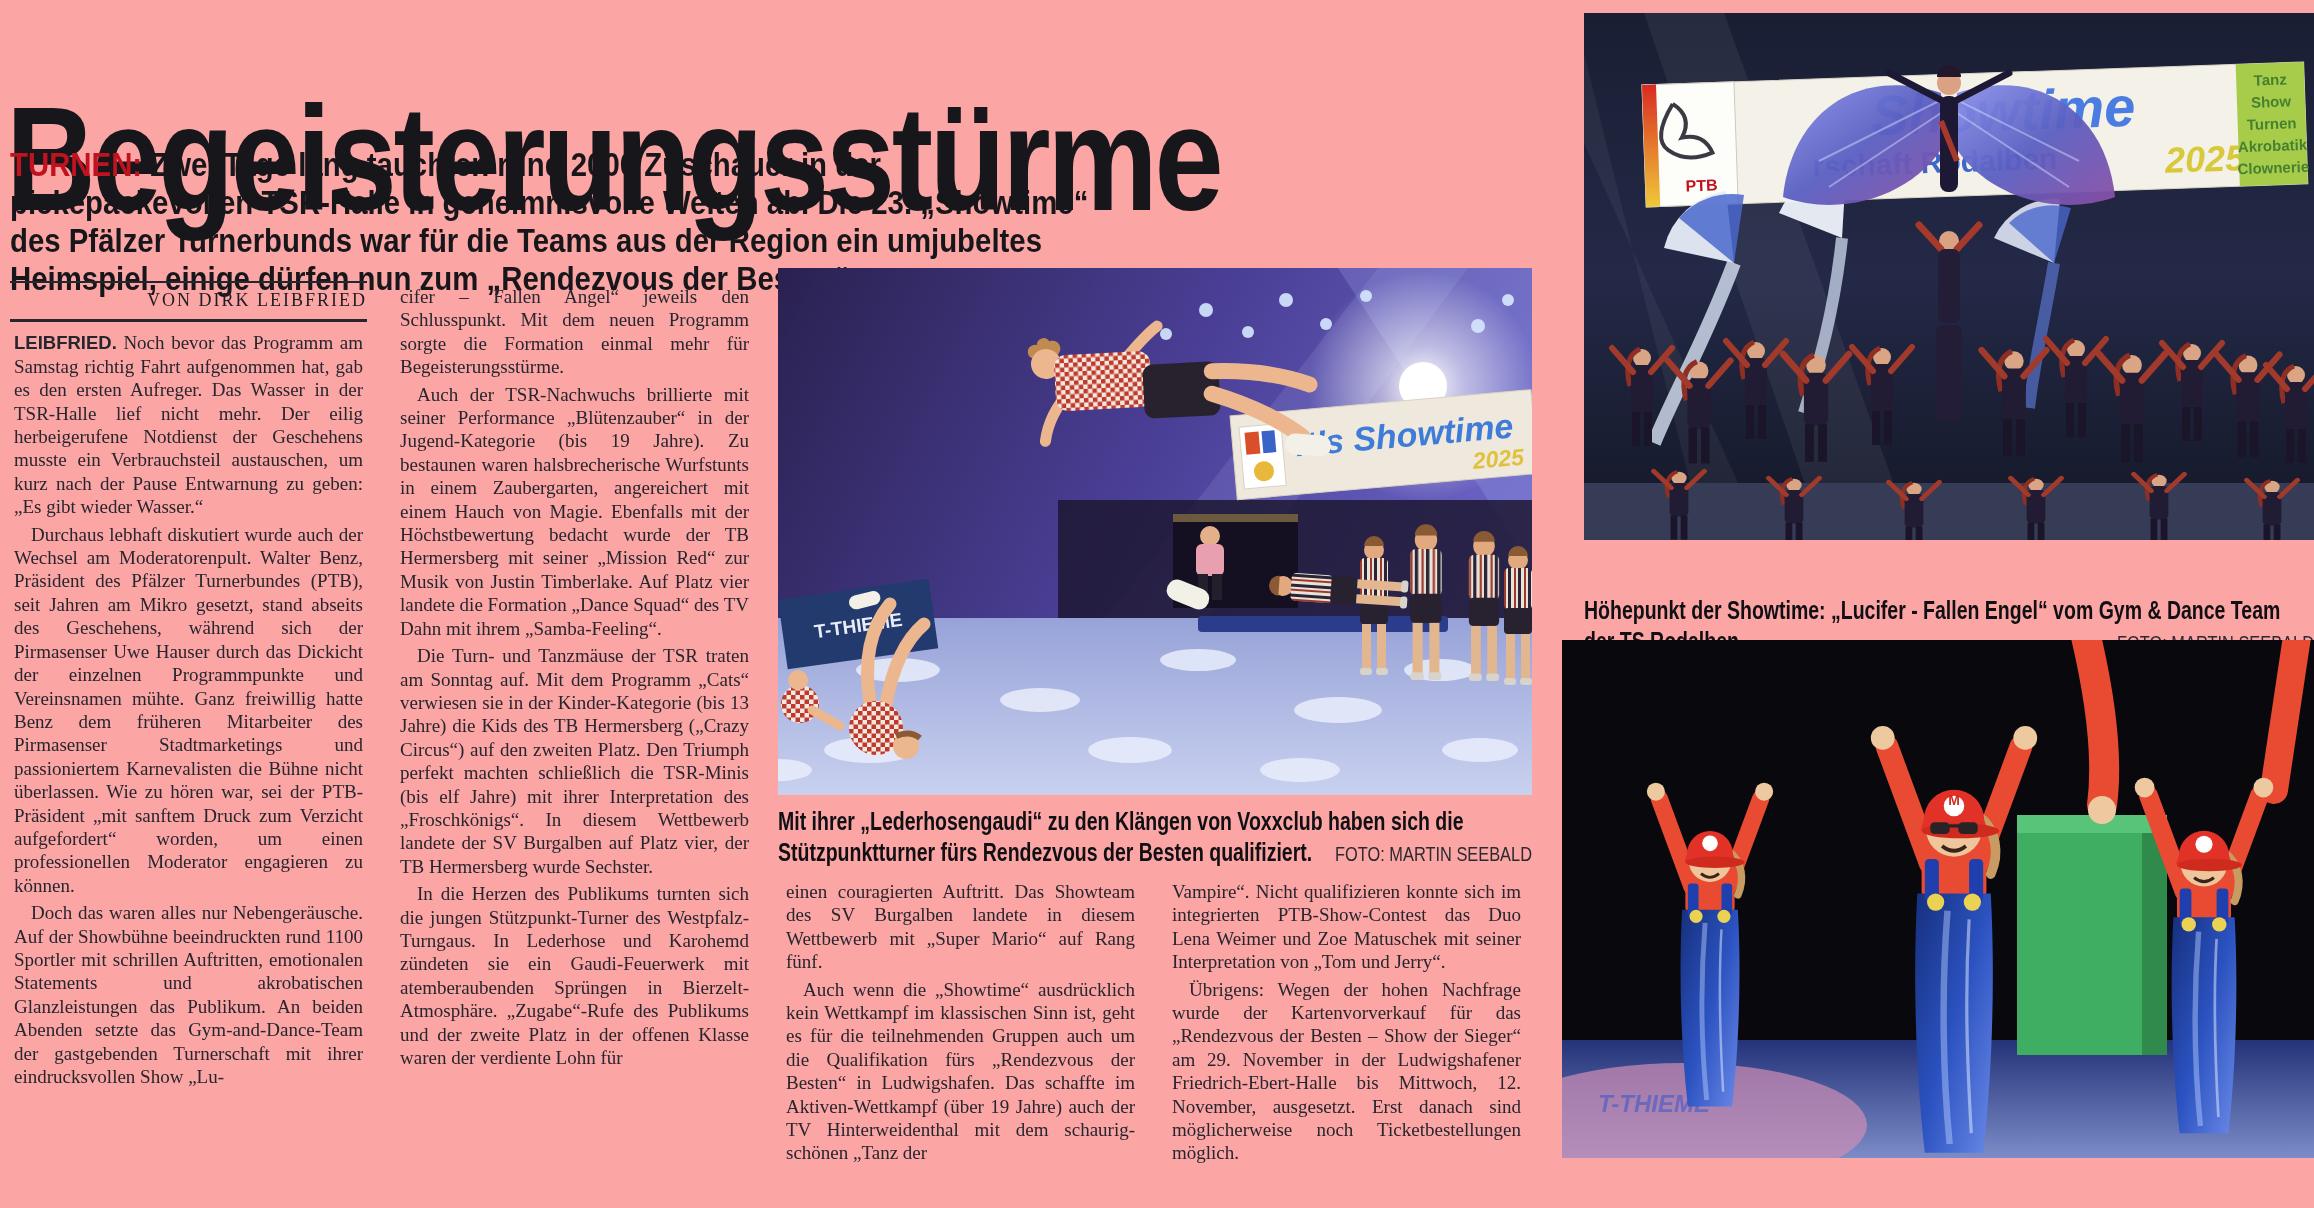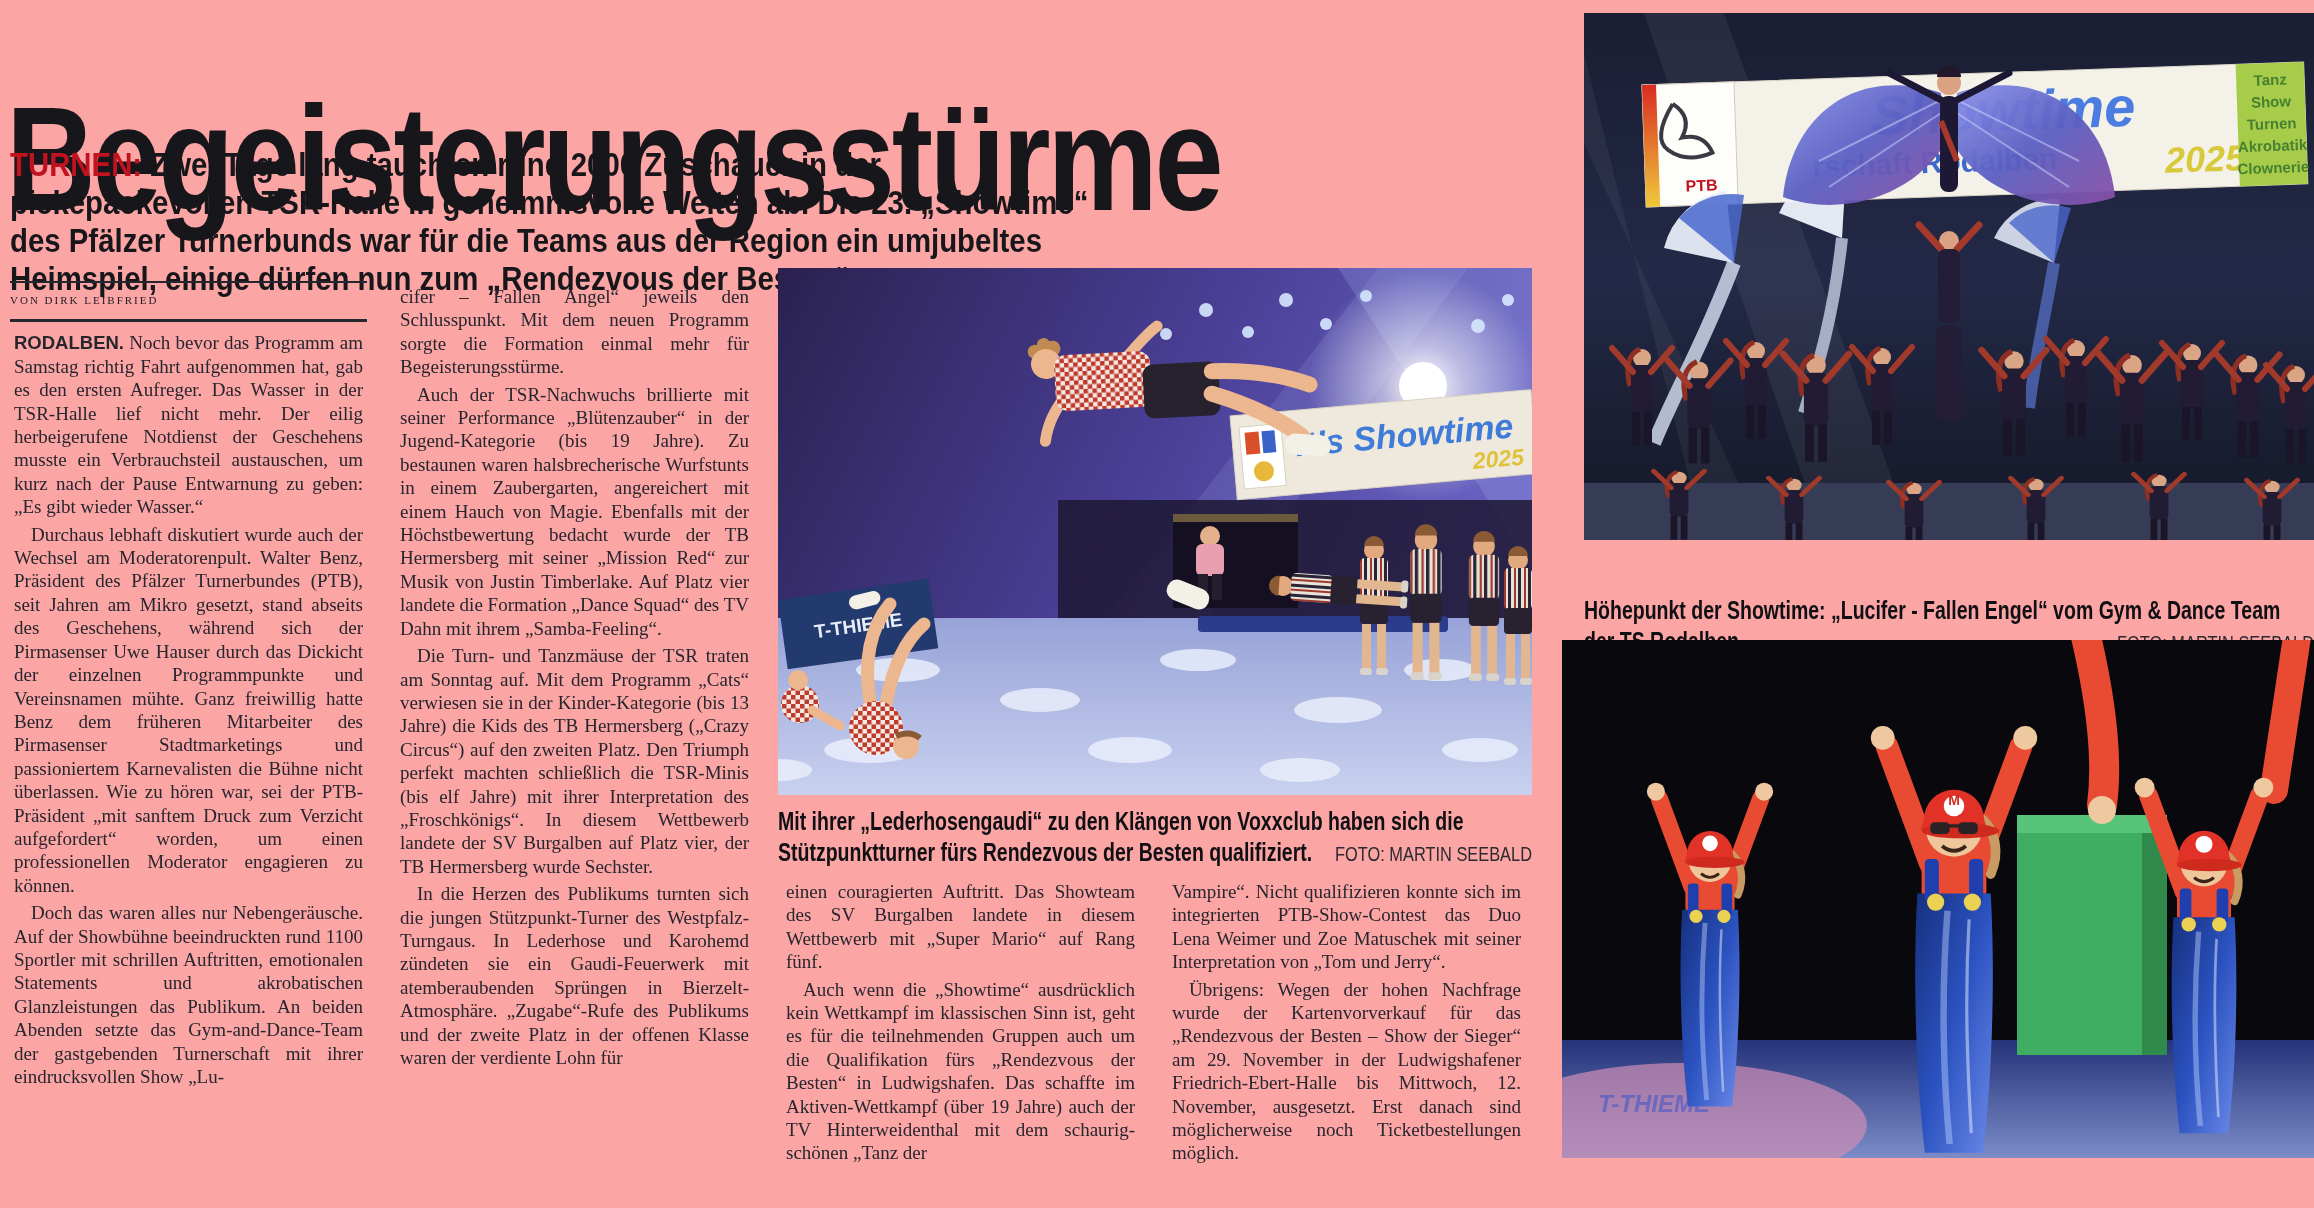--- a/index.html
+++ b/index.html
@@ -21,22 +21,22 @@
   
   .col{position:absolute;width:357px;font-size:19px;line-height:23.4px;text-align:justify;
        color:#26262e;hyphens:auto;-webkit-hyphens:auto;overflow:hidden;}
   .col p{margin:4px;}
   .col p.ind{text-indent:17px;}
   .lead{font-family:"Liberation Sans",sans-serif;font-weight:bold;font-size:18.5px;}
   #col1{left:10px;top:281px;height:916px;}
   #col2{left:396px;top:281px;height:916px;}
   #col3{left:782px;top:876px;height:332px;}
   #col4{left:1168px;top:876px;height:332px;}
-  .byline{border-top:2px solid #26262e;border-bottom:3px solid #26262e;text-align:left;
-          padding:6px 0 7px;margin-bottom:9px;font-size:11px;letter-spacing:2px;color:#1c1c22;}
+  .byline{border-top:2px solid #26262e;border-bottom:3px solid #26262e;text-align:right;
+          padding:6px 0 7px;margin-bottom:9px;font-size:18px;letter-spacing:2px;color:#1c1c22;}
 
   
   .photo{position:absolute;overflow:hidden;background:#10101a;margin:0;}
   .photo svg{display:block;}
   #photo-top{left:1584px;top:13px;width:730px;height:527px;}
   #photo-center{left:778px;top:268px;width:754px;height:527px;}
   #photo-bottom{left:1562px;top:640px;width:752px;height:518px;}
 
   
   .caption{position:absolute;font-family:"Liberation Sans",sans-serif;color:#101014;overflow:hidden;margin-top:44px;}
@@ -57,21 +57,21 @@
 
   <h1 class="abs headline">Begeisterungsstürme</h1>
 
   <div class="abs intro">
     <span class="kicker">TURNEN:</span>
     <span>Zwei Tage lang tauchten rund 2000 Zuschauer in der pickepackevollen TSR-Halle in geheimnisvolle Welten ab. Die 23. „Showtime“ des Pfälzer Turnerbunds war für die Teams aus der Region ein umjubeltes Heimspiel, einige dürfen nun zum „Rendezvous der Besten“.</span>
   </div>
 
   <div class="col" id="col1">
     <div class="byline">VON DIRK LEIBFRIED</div>
-    <p><span class="lead">RODALBEN.</span> <span>Noch bevor das Programm am Samstag richtig Fahrt aufgenommen hat, gab es den ersten Aufreger. Das Wasser in der TSR-Halle lief nicht mehr. Der eilig herbeigerufene Notdienst der Geschehens musste ein Verbrauchsteil austauschen, um kurz nach der Pause Entwarnung zu geben: „Es gibt wieder Wasser.“</span></p>
+    <p><span class="lead">LEIBFRIED.</span> <span>Noch bevor das Programm am Samstag richtig Fahrt aufgenommen hat, gab es den ersten Aufreger. Das Wasser in der TSR-Halle lief nicht mehr. Der eilig herbeigerufene Notdienst der Geschehens musste ein Verbrauchsteil austauschen, um kurz nach der Pause Entwarnung zu geben: „Es gibt wieder Wasser.“</span></p>
     <p class="ind">Durchaus lebhaft diskutiert wurde auch der Wechsel am Moderatorenpult. Walter Benz, Präsident des Pfälzer Turnerbundes (PTB), seit Jahren am Mikro gesetzt, stand abseits des Geschehens, während sich der Pirmasenser Uwe Hauser durch das Dickicht der einzelnen Programmpunkte und Vereinsnamen mühte. Ganz freiwillig hatte Benz dem früheren Mitarbeiter des Pirmasenser Stadtmarketings und passioniertem Karnevalisten die Bühne nicht überlassen. Wie zu hören war, sei der PTB-Präsident „mit sanftem Druck zum Verzicht aufgefordert“ worden, um einen professionellen Moderator engagieren zu können.</p>
     <p class="ind">Doch das waren alles nur Nebengeräusche. Auf der Showbühne beeindruckten rund 1100 Sportler mit schrillen Auftritten, emotionalen Statements und akrobatischen Glanzleistungen das Publikum. An beiden Abenden setzte das Gym-and-Dance-Team der gastgebenden Turnerschaft mit ihrer eindrucksvollen Show „Lu-</p>
   </div>
 
   <div class="col" id="col2">
     <p>cifer – Fallen Angel“ jeweils den Schlusspunkt. Mit dem neuen Programm sorgte die Formation einmal mehr für Begeisterungsstürme.</p>
     <p class="ind">Auch der TSR-Nachwuchs brillierte mit seiner Performance „Blütenzauber“ in der Jugend-Kategorie (bis 19 Jahre). Zu bestaunen waren halsbrecherische Wurfstunts in einem Zaubergarten, angereichert mit einem Hauch von Magie. Ebenfalls mit der Höchstbewertung bedacht wurde der TB Hermersberg mit seiner „Mission Red“ zur Musik von Justin Timberlake. Auf Platz vier landete die Formation „Dance Squad“ des TV Dahn mit ihrem „Samba-Feeling“.</p>
     <p class="ind">Die Turn- und Tanzmäuse der TSR traten am Sonntag auf. Mit dem Programm „Cats“ verwiesen sie in der Kinder-Kategorie (bis 13 Jahre) die Kids des TB Hermersberg („Crazy Circus“) auf den zweiten Platz. Den Triumph perfekt machten schließlich die TSR-Minis (bis elf Jahre) mit ihrer Interpretation des „Froschkönigs“. In diesem Wettbewerb landete der SV Burgalben auf Platz vier, der TB Hermersberg wurde Sechster.</p>
     <p class="ind">In die Herzen des Publikums turnten sich die jungen Stützpunkt-Turner des Westpfalz-Turngaus. In Lederhose und Karohemd zündeten sie ein Gaudi-Feuerwerk mit atemberaubenden Sprüngen in Bierzelt-Atmosphäre. „Zugabe“-Rufe des Publikums und der zweite Platz in der offenen Klasse waren der verdiente Lohn für</p>
   </div>

